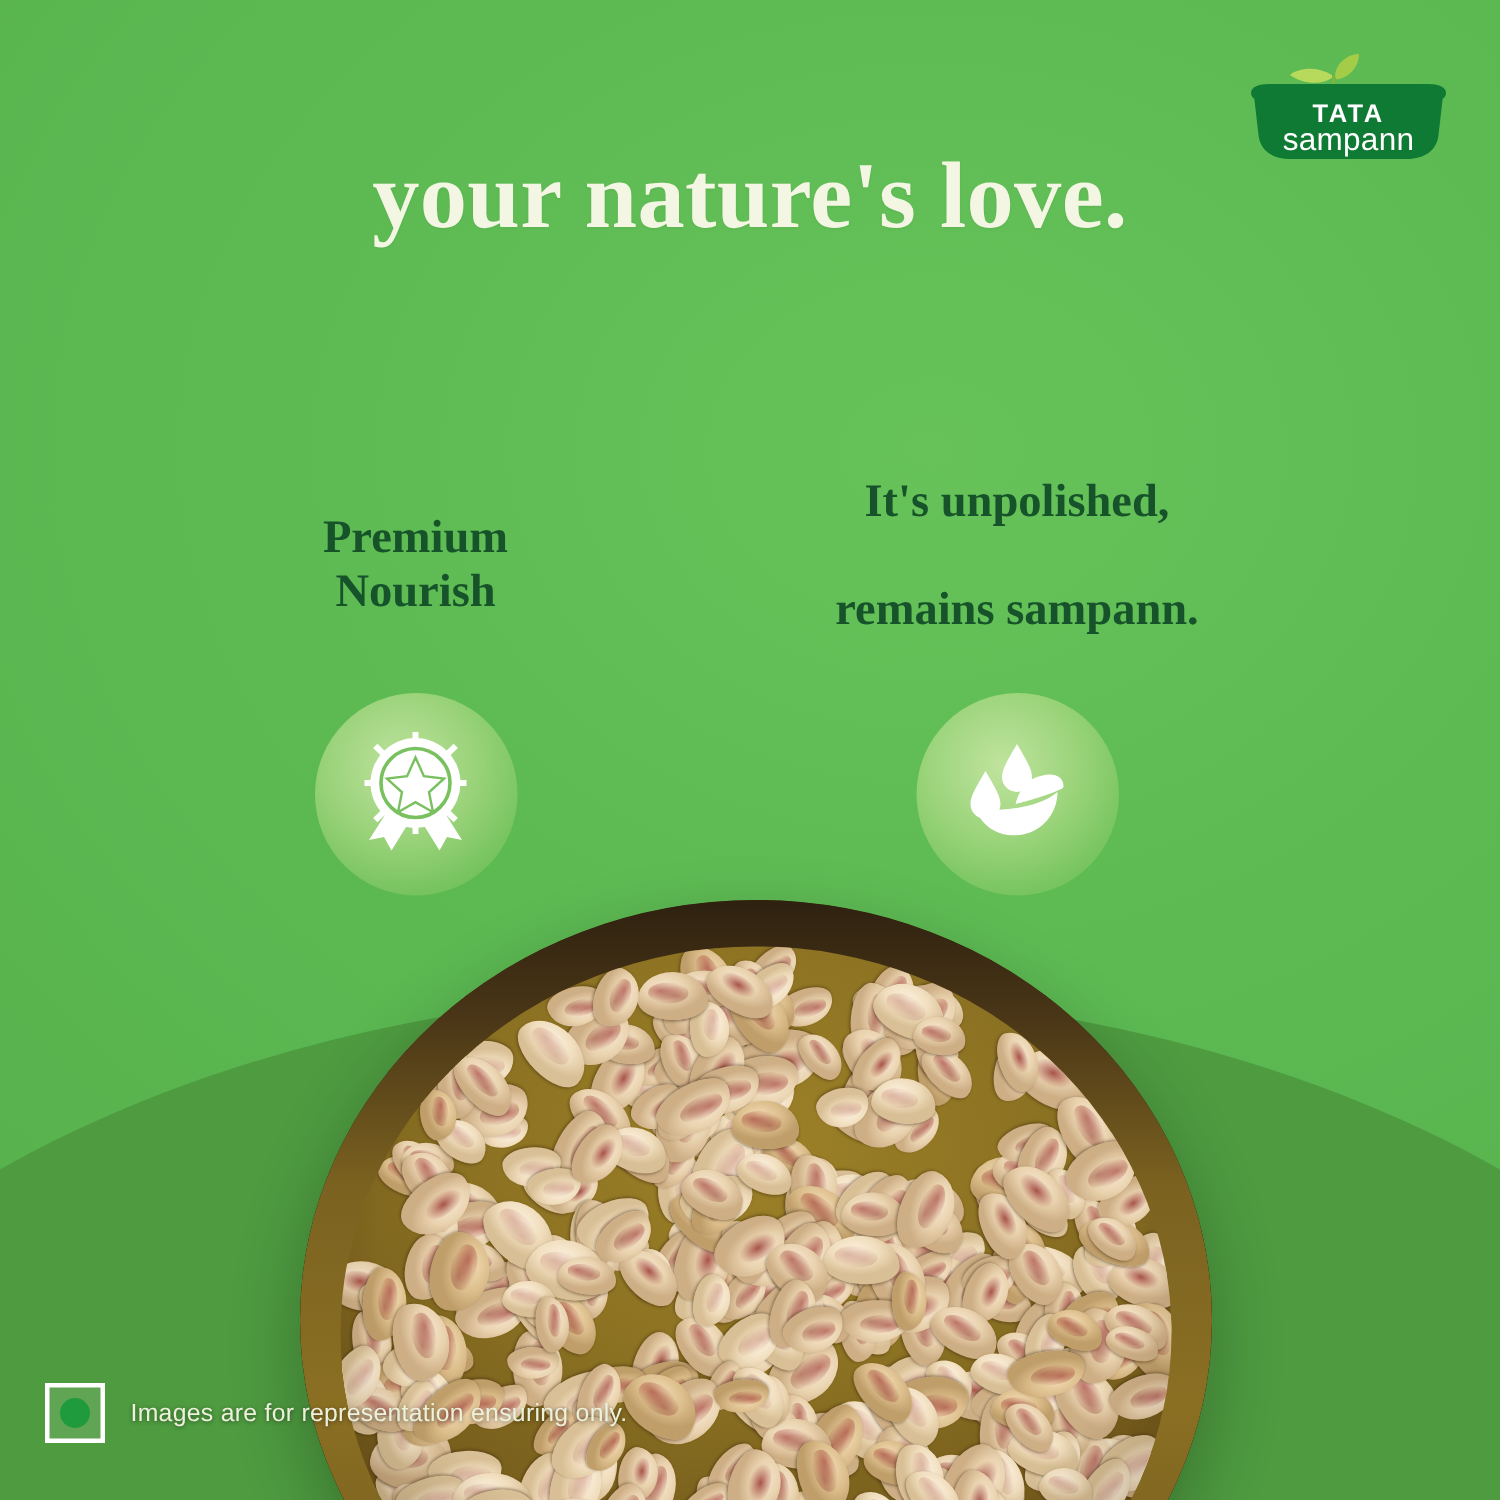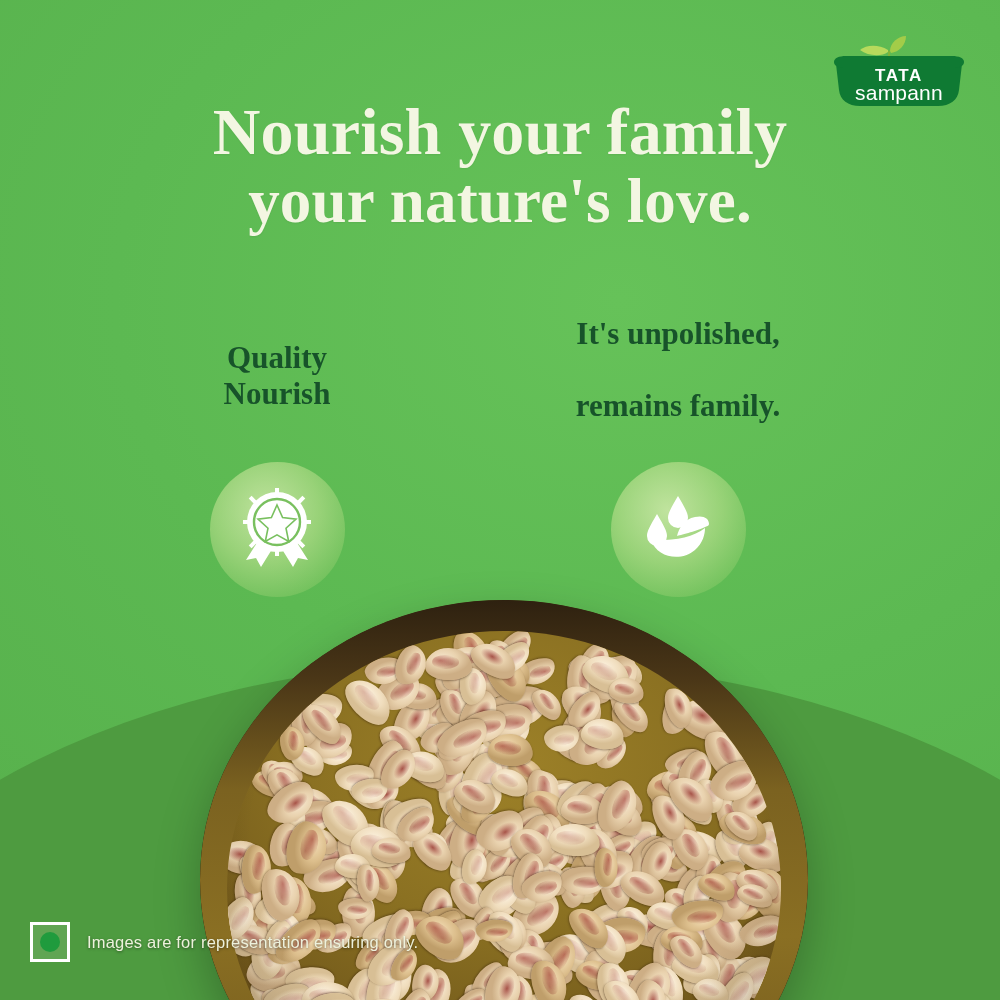--- a/index.html
+++ b/index.html
@@ -207,29 +207,28 @@
       <path d="M10 28 C10 24, 14 22, 20 22 L126 22 C132 22, 136 24, 136 28
                L133 54 C132 64, 124 70, 112 70 L34 70 C22 70, 14 64, 13 54 Z" fill="#0f7a33"></path>
       <path d="M8 26 C8 22, 13 20, 20 20 L126 20 C133 20, 138 22, 138 26
                C138 30, 133 32, 126 32 L20 32 C13 32, 8 30, 8 26 Z" fill="#0f7a33"></path>
       <text x="73" y="45" text-anchor="middle" fill="#ffffff" font-family="Liberation Sans, sans-serif" font-size="17" font-weight="bold" letter-spacing="1.6">TATA</text>
       <text x="73" y="64" text-anchor="middle" fill="#ffffff" font-family="Liberation Sans, sans-serif" font-size="21" letter-spacing="0.2">sampann</text>
     </svg>
   </div>
 
   <h1 class="headline">
-    <span class="ln ln1">Nourish your family</span>
     <span class="ln ln2">your nature's love.</span>
   </h1>
 
   <div class="features">
 
     <div class="feature left">
       <div class="feat-text">
-        <span>Quality</span><br>
+        <span>Premium</span><br>
         <span>Nourish</span>
       </div>
       <div class="icon-badge">
         <svg width="86" height="86" viewBox="0 0 86 86" xmlns="http://www.w3.org/2000/svg">
 
           <path d="M26 52 L12 74 L22 72 L27 81 L40 60 Z" fill="#ffffff"></path>
           <path d="M60 52 L74 74 L64 72 L59 81 L46 60 Z" fill="#ffffff"></path>
 
           <g fill="#ffffff">
             <circle cx="43" cy="36" r="30"></circle>
@@ -248,21 +247,21 @@
 
           <path d="M43 19 L48.6 31.5 L62 33.1 L52 42.2 L54.7 55.5 L43 48.8 L31.3 55.5 L34 42.2 L24 33.1 L37.4 31.5 Z" fill="#ffffff" stroke="#79c05f" stroke-width="1.6"></path>
         </svg>
       </div>
     </div>
 
     <div class="feature right">
       <div class="feat-text">
         <span>It's unpolished,</span><br>
         <br>
-        <span>remains family.</span>
+        <span>remains sampann.</span>
       </div>
       <div class="icon-badge">
         <svg width="82" height="82" viewBox="0 0 82 82" xmlns="http://www.w3.org/2000/svg">
 
           <path d="M41 8 C34 20, 31 25, 31 30 A10 10 0 0 0 51 30 C51 25, 48 20, 41 8 Z" fill="#ffffff"></path>
 
           <path d="M20 26 C13 38, 10 43, 10 48 A10 10 0 0 0 30 48 C30 43, 27 38, 20 26 Z" fill="#ffffff"></path>
 
           <path d="M72 36 C72 30, 66 27, 58 29 C47 31, 42 40, 40 48
                    C40 48, 56 44, 66 40 C70 38, 72 38, 72 36 Z" fill="#ffffff"></path>

